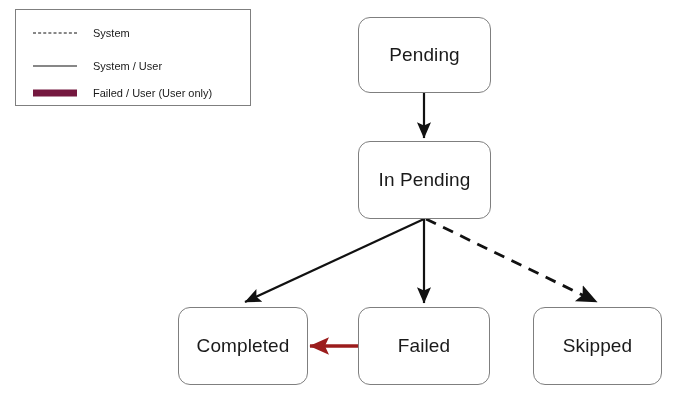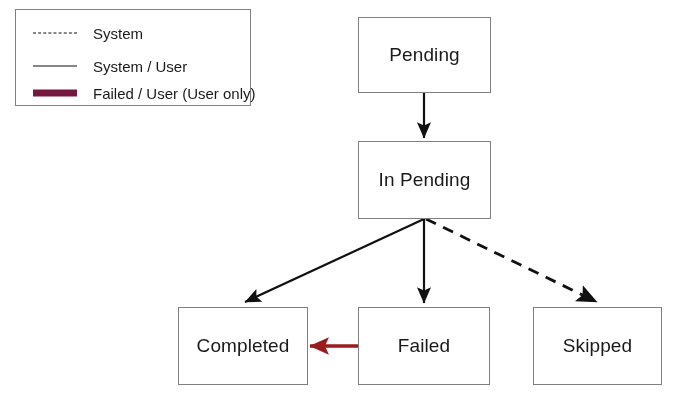--- a/index.html
+++ b/index.html
@@ -24,21 +24,21 @@
     top: 0;
     width: 680px;
     height: 400px;
     pointer-events: none;
   }
   .node {
     position: absolute;
     box-sizing: border-box;
     background: #ffffff;
     border: 1px solid #7f7f7f;
-    border-radius: 0;
+    border-radius: 12px;
     display: flex;
     align-items: center;
     justify-content: center;
     color: #1a1a1a;
     font-size: 19px;
     font-family: "Liberation Sans", sans-serif;
     letter-spacing: 0.1px;
     z-index: 2;
   }
   #node-pending   { left: 358px; top: 17px;  width: 133px; height: 76px; }
@@ -92,21 +92,21 @@
     border-top: 1.1px solid #111111;
     transform: translateY(-50%);
   }
   .sw-thick::before {
     height: 7px;
     background: #75183f;
     transform: translateY(-50%);
   }
   .legend-label {
     margin-left: 16px;
-    font-size: 15px;
+    font-size: 11px;
     color: #1a1a1a;
     white-space: nowrap;
     font-family: "Liberation Sans", sans-serif;
   }
 </style>
 </head>
 <body>
 
 <div id="canvas">
 

